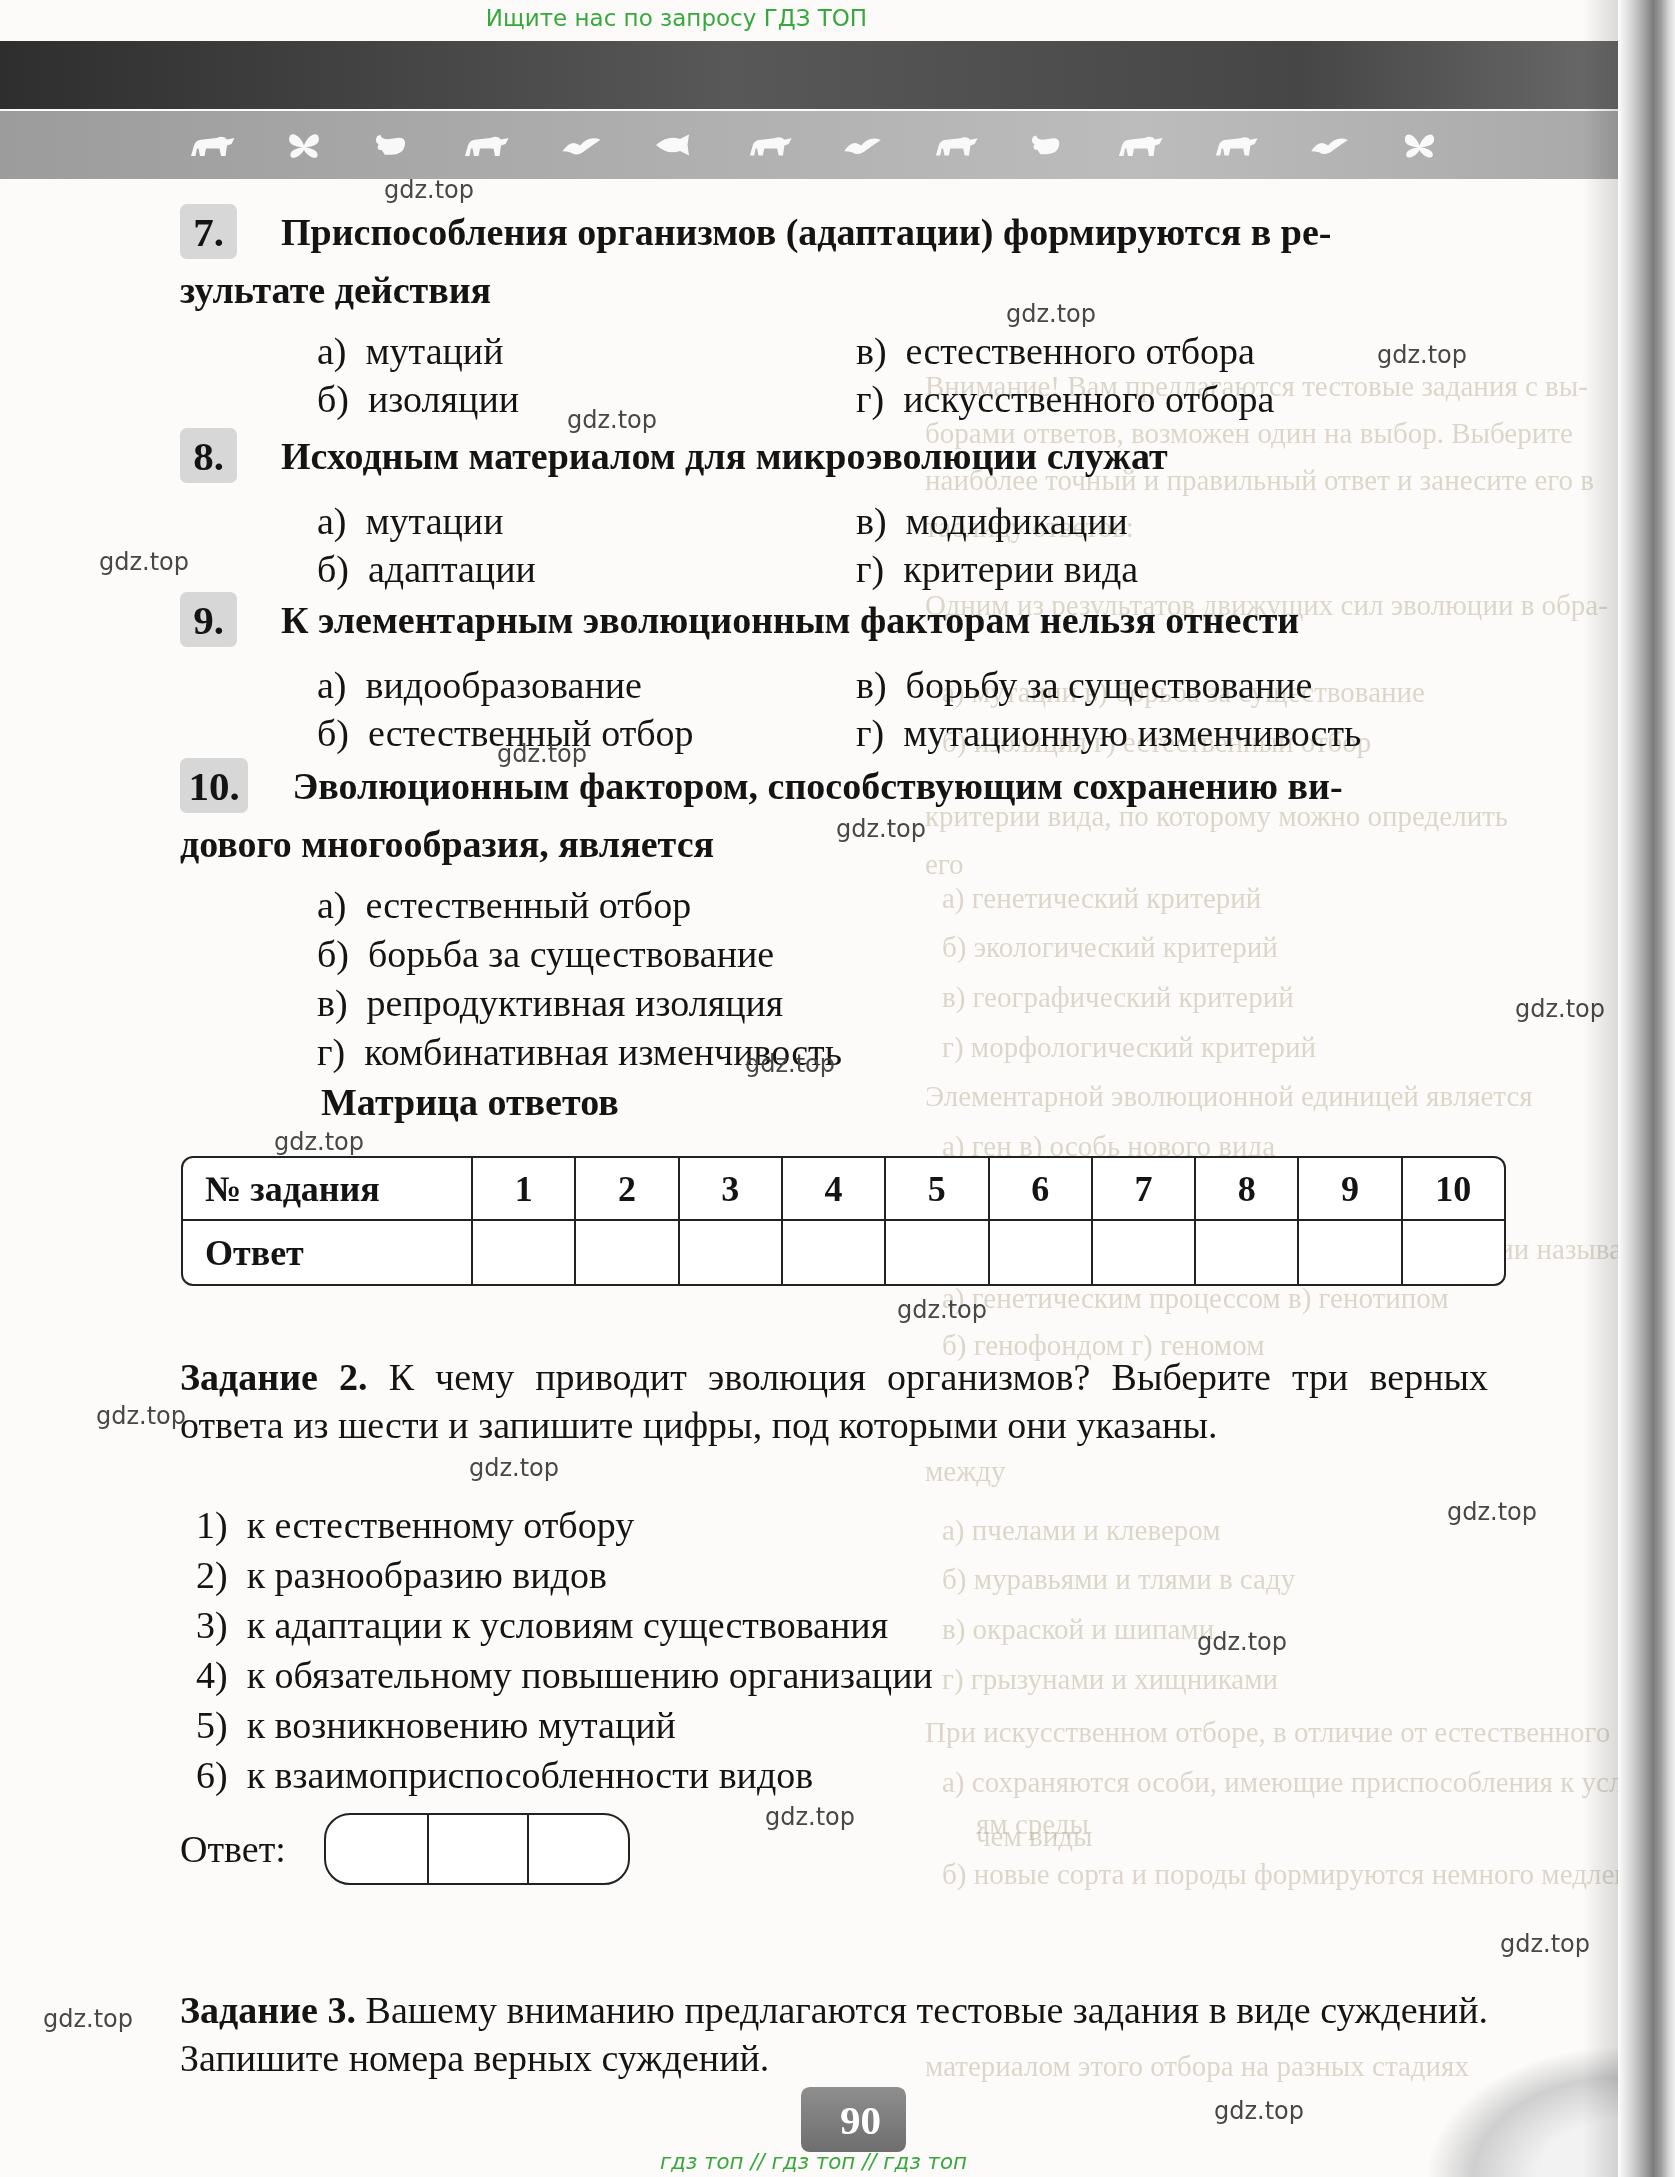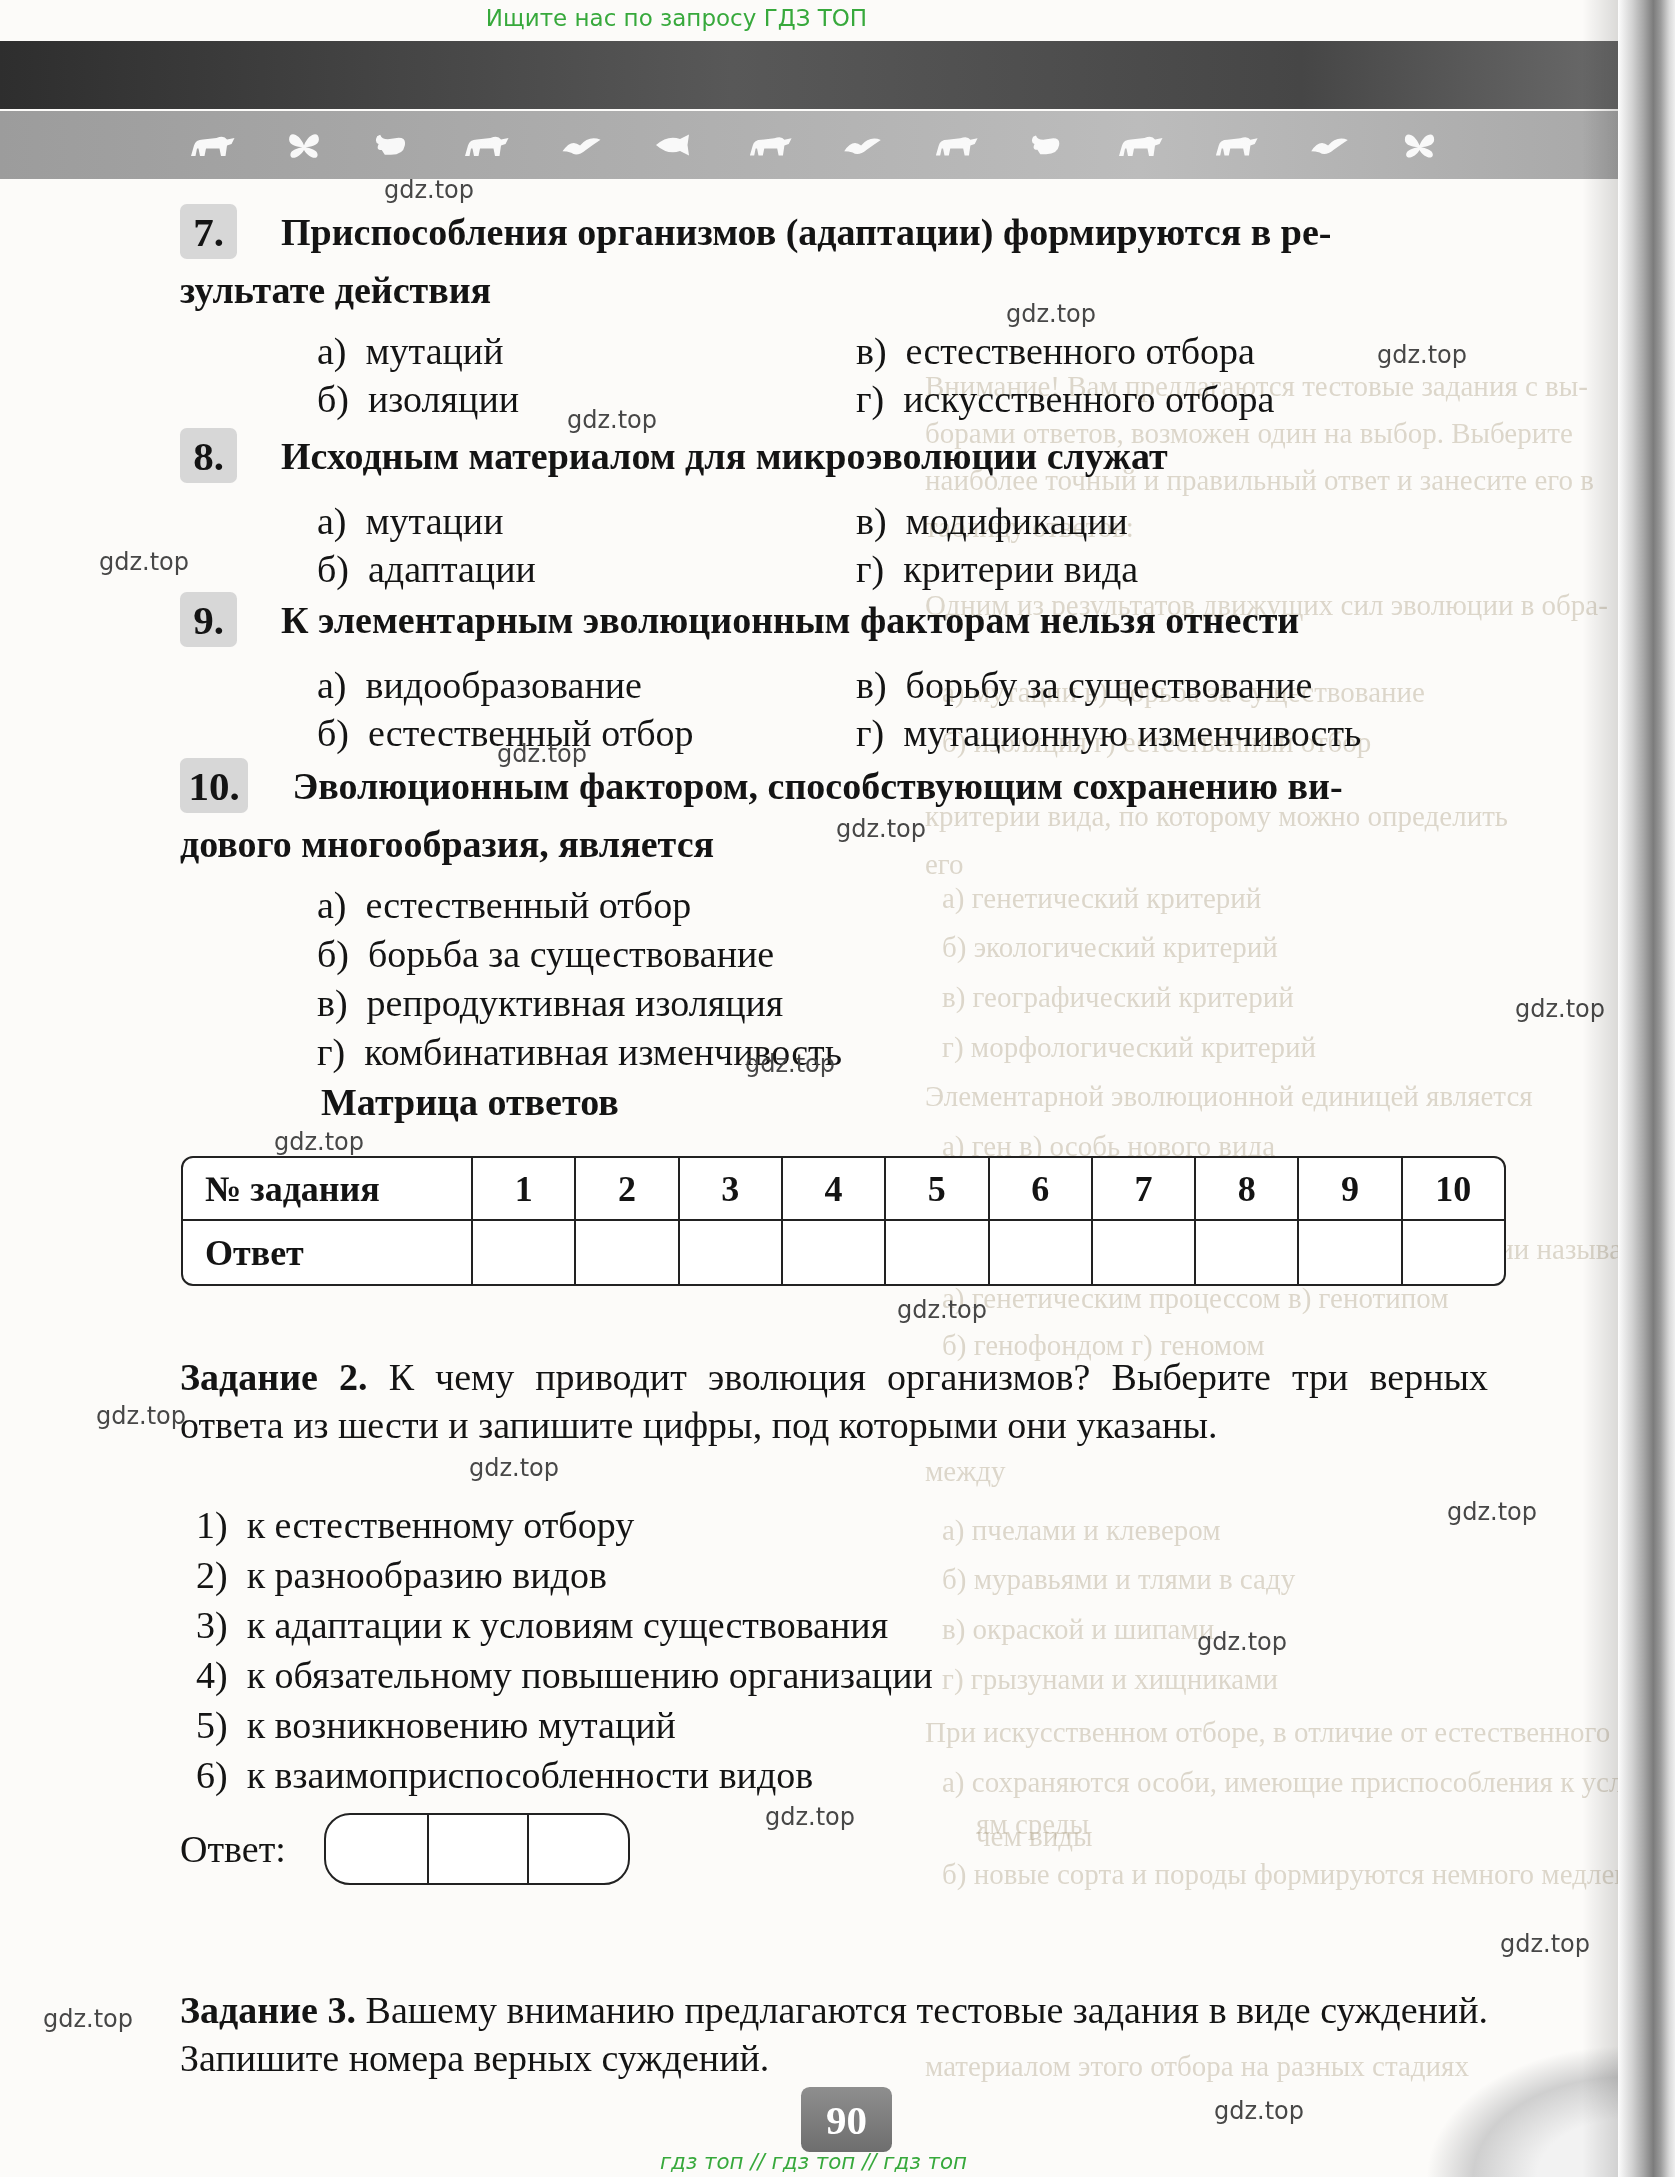--- a/index.html
+++ b/index.html
@@ -60,21 +60,21 @@
   .answer-row{position:absolute;left:180px;top:1813px;display:flex;align-items:center;}
   .answer-label{font-size:38px;width:144px;}
   .answer-box{
     width:306px;height:72px;border:2.6px solid #222;border-radius:26px;box-sizing:border-box;
     display:grid;grid-template-columns:1fr 1fr 1fr;background:#fff;
   }
   .answer-cell + .answer-cell{border-left:2.6px solid #222;}
   .page-tab{
     position:absolute;left:801px;top:2087px;width:91px;height:65px;z-index:4;
     background:linear-gradient(#8e8e8e,#6e6e6e);color:#fff;font-weight:bold;font-size:41px;
-    display:flex;align-items:center;justify-content:center;border-radius:8.6px;
+    display:flex;align-items:center;justify-content:center;border-radius:8.6px;padding-left:14px;
   }
   .footer-note{
     position:absolute;top:2149px;left:0;width:1627px;text-align:center;z-index:4;
     font-family:"DejaVu Sans",sans-serif;font-size:21.4px;color:#37a93c;font-style:italic;
   }
   .wm{
     position:absolute;z-index:6;font-family:"DejaVu Sans",sans-serif;
     font-size:24px;color:#474747;
   }
   .spine-shadow{

